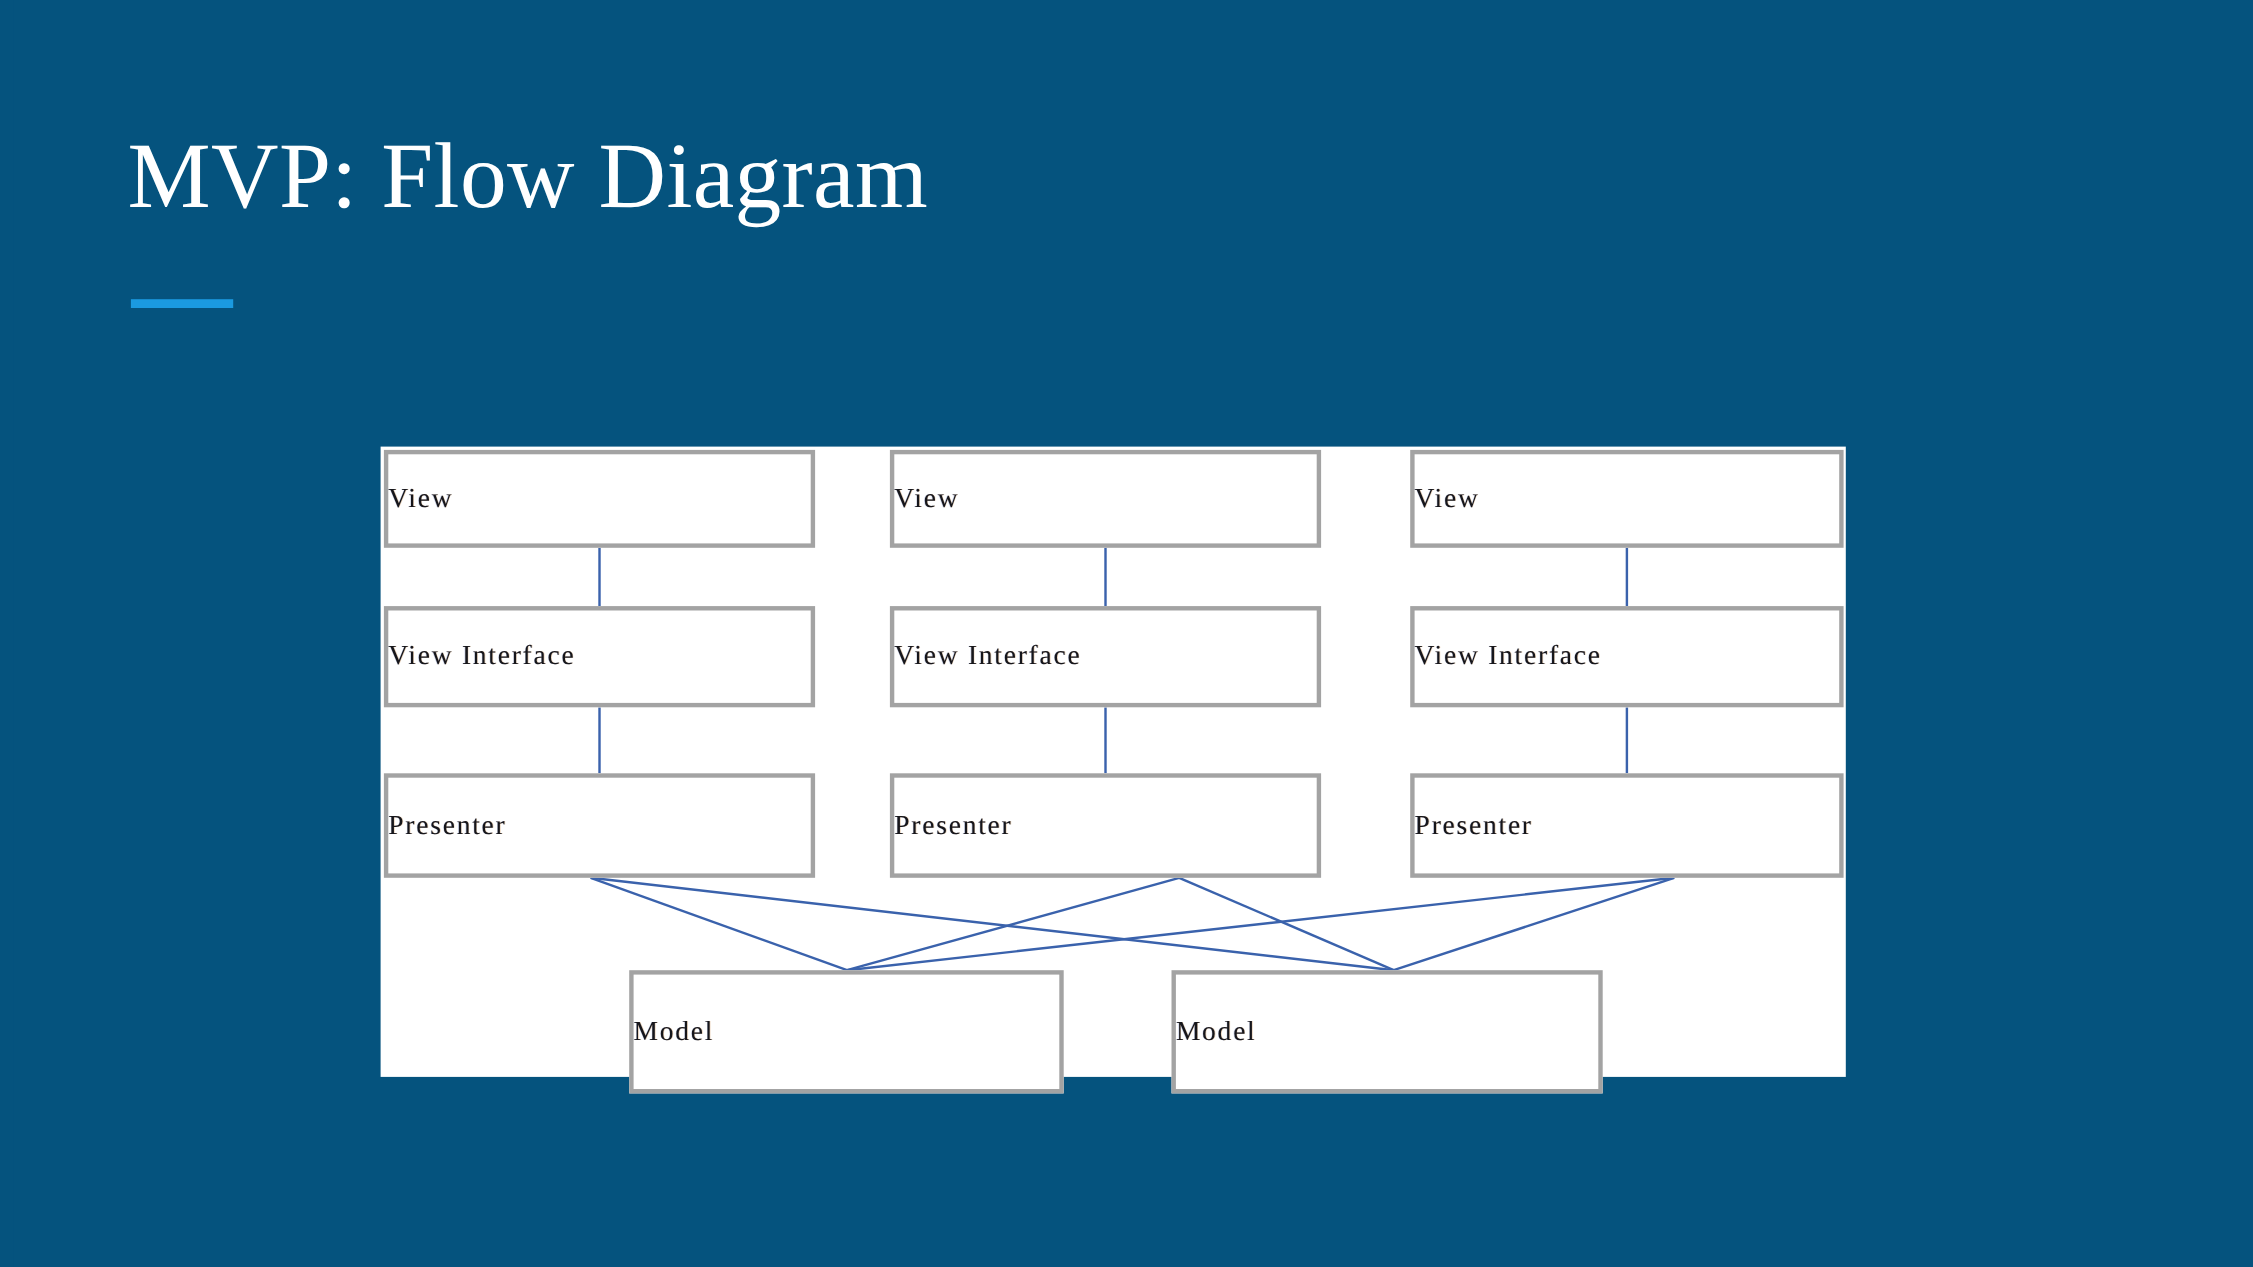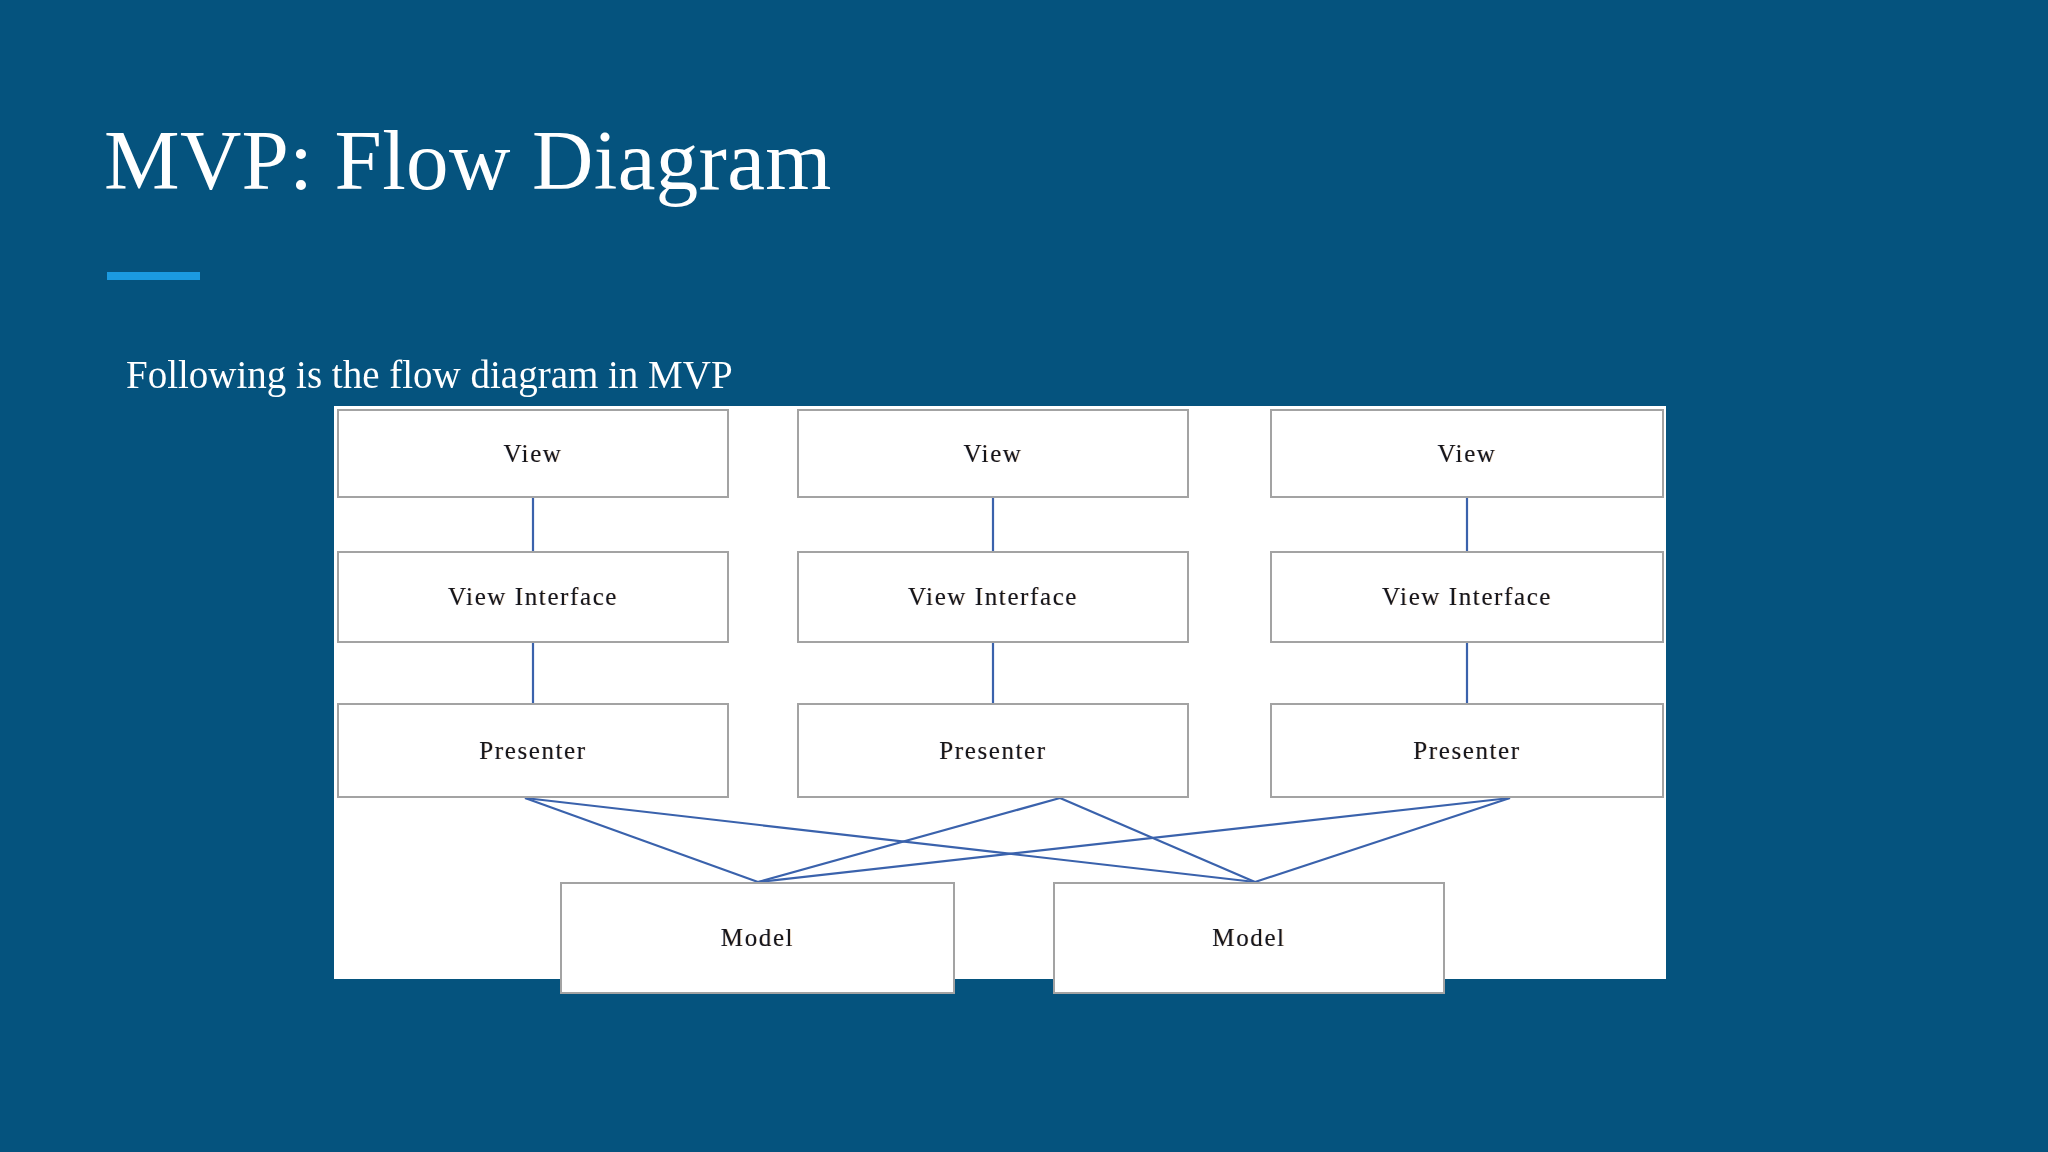--- a/index.html
+++ b/index.html
@@ -13,20 +13,21 @@
     background: #05537e;
     font-family: "Liberation Serif", "DejaVu Serif", serif;
     overflow: hidden;
     position: relative;
   }
 
   .slide {
     position: absolute;
     inset: 0;
     background: #05537e;
+    margin-left: 12px;
   }
 
   
   .slide-title {
     position: absolute;
     left: 104px;
     top: 116px;
     font-size: 85px;
     line-height: 1.05;
     color: #ffffff;
@@ -80,25 +81,25 @@
     left: 0;
     top: 0;
     width: 1332px;
     height: 573px;
     display: block;
   }
 
   .node-box {
     position: absolute;
     background: #ffffff;
-    border: 2px solid #a3a3a3;
+    border: 4px solid #a3a3a3;
     box-sizing: border-box;
     display: flex;
     align-items: center;
-    justify-content: center;
+    justify-content: flex-start;
   }
 
   .node-label {
     font-family: "Liberation Serif", "DejaVu Serif", serif;
     font-size: 25px;
     color: #16161b;
     letter-spacing: 1.6px;
     white-space: nowrap;
     text-shadow: 0.6px 0 0 rgba(190,120,50,0.35), -0.5px 0 0 rgba(60,90,170,0.28);
   }
@@ -119,21 +120,20 @@
 </style>
 </head>
 <body>
 
 <div class="slide">
 
   <div class="slide-title">MVP: Flow Diagram</div>
 
   <div class="title-accent"></div>
 
-  <div class="subtitle">Following is the flow diagram in MVP</div>
 
   <div class="diagram">
 
     <svg class="diagram-svg" viewBox="0 0 1332 573" preserveAspectRatio="none">
       <g stroke="#3a62ac" stroke-width="2.2" fill="none">
 
         <line x1="199" y1="92" x2="199" y2="145"></line>
         <line x1="659" y1="92" x2="659" y2="145"></line>
         <line x1="1133" y1="92" x2="1133" y2="145"></line>
 

